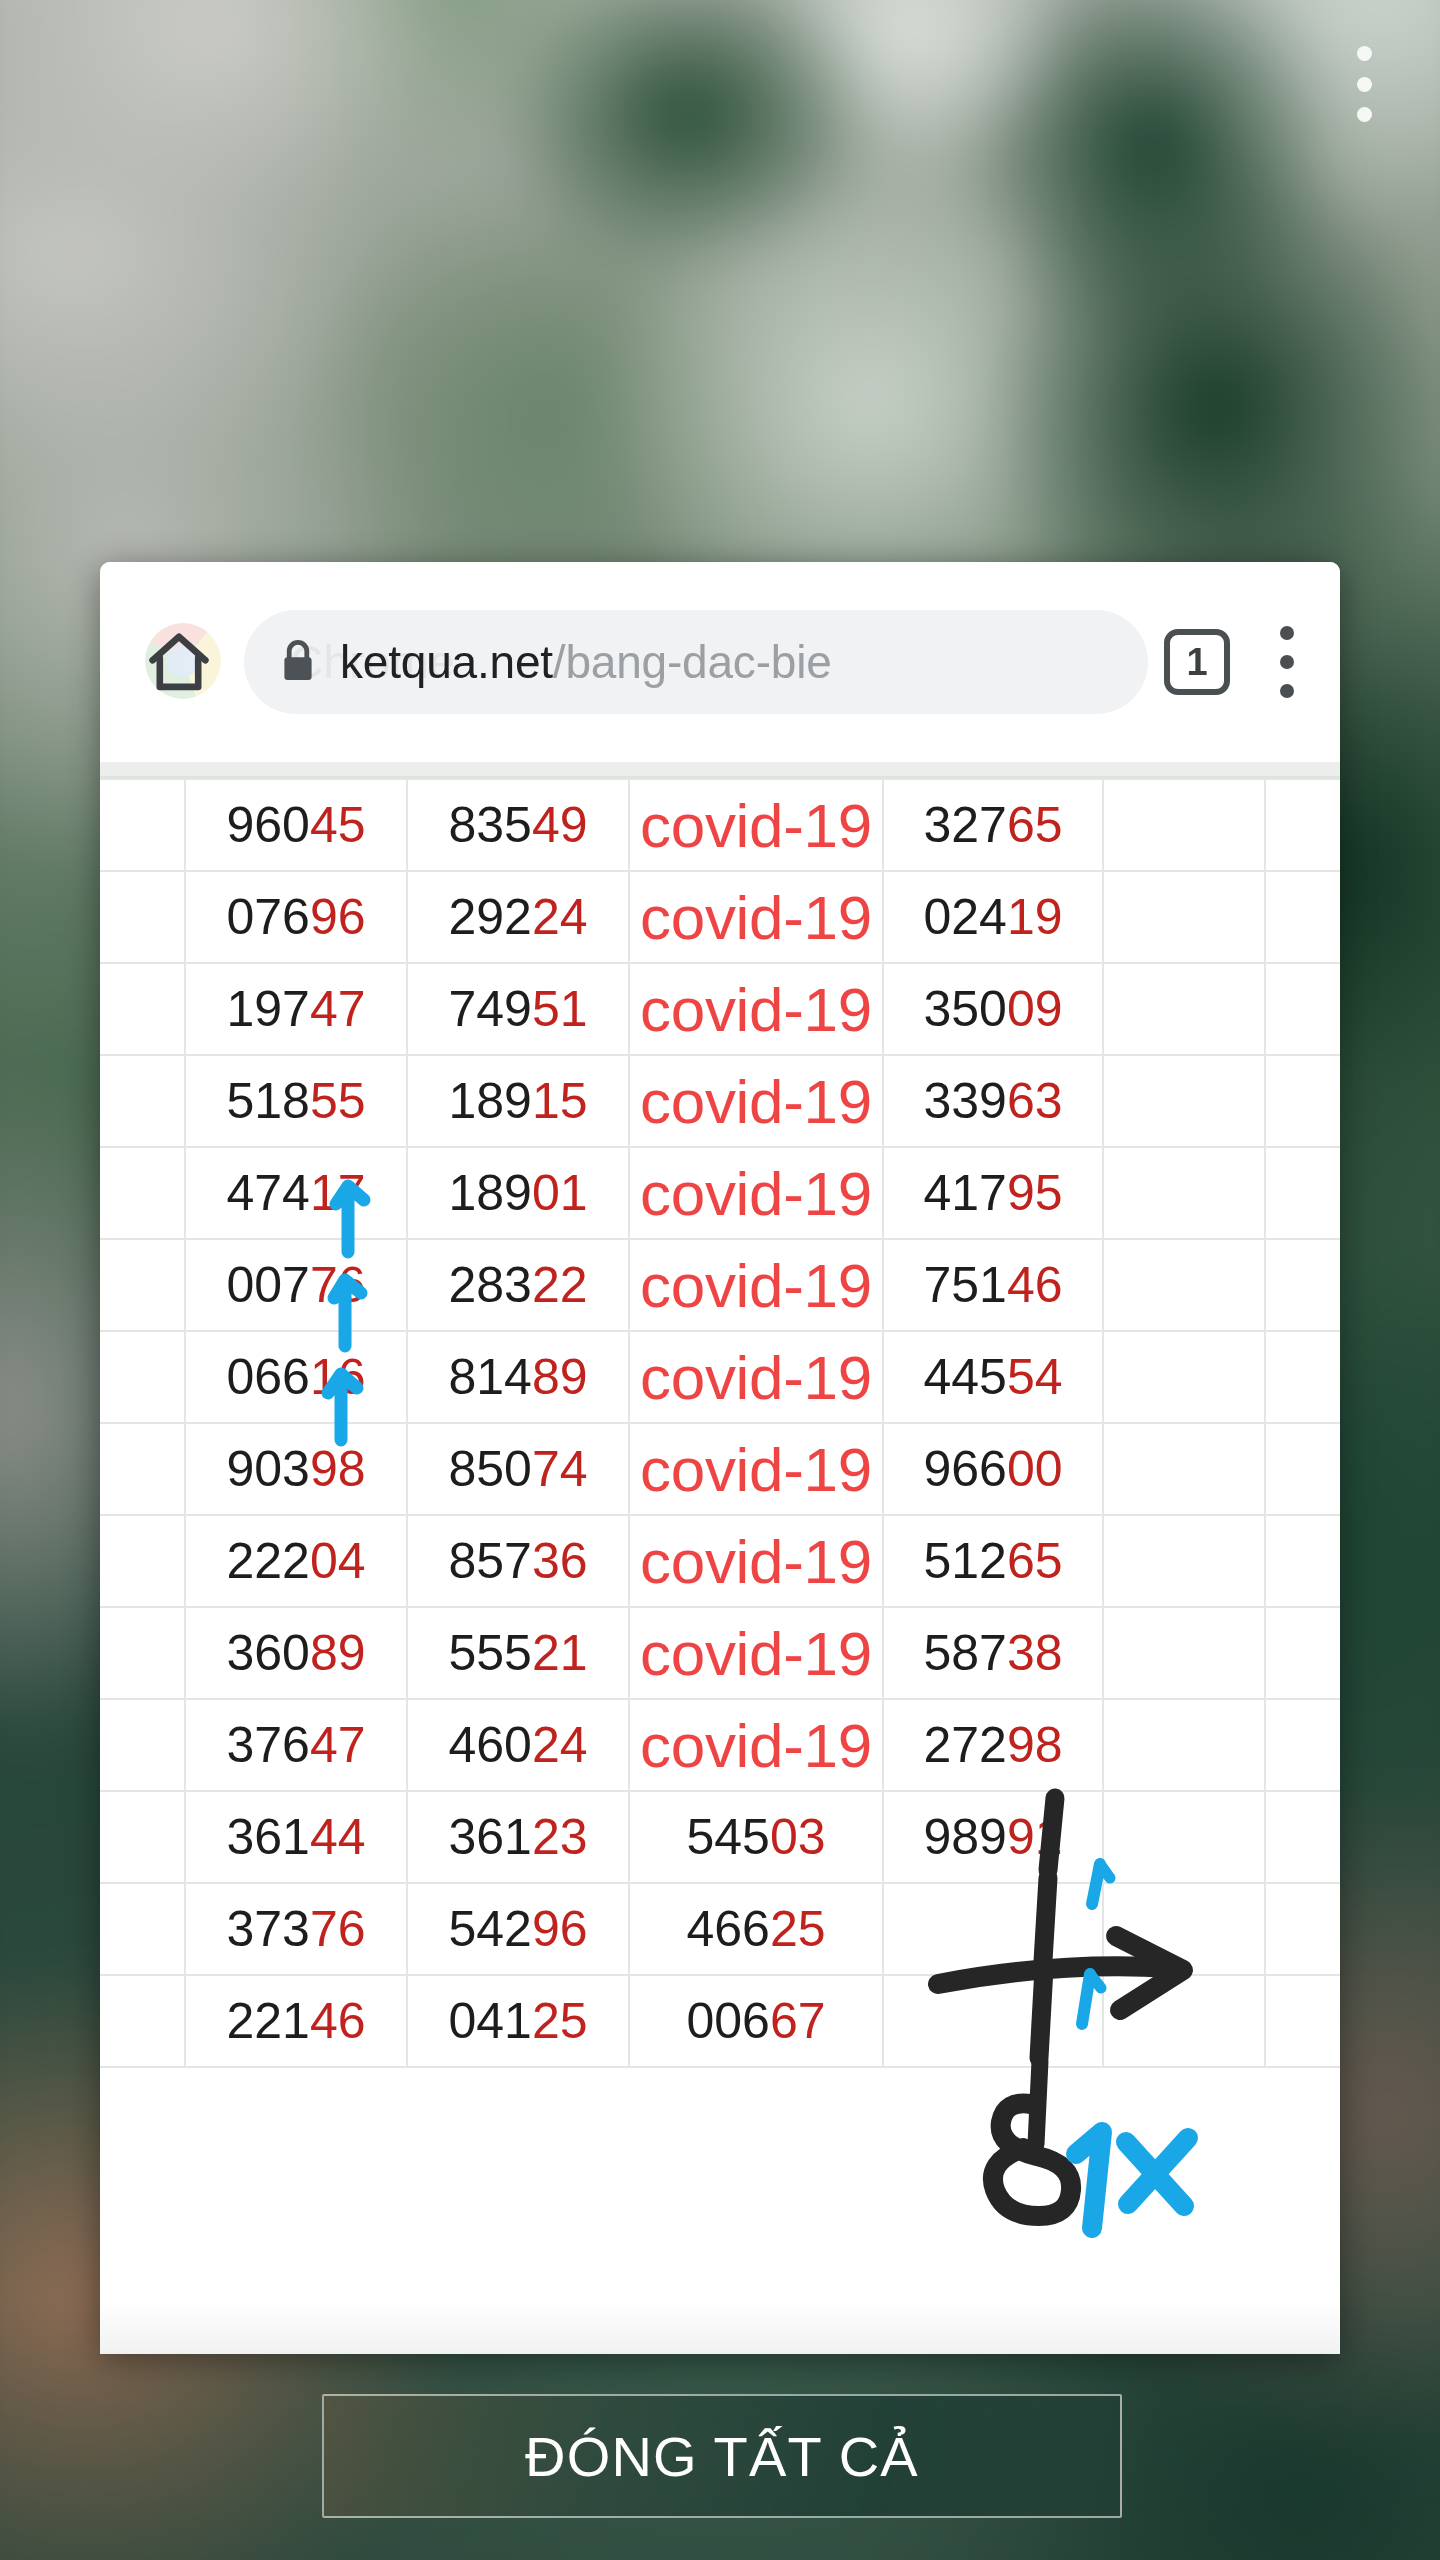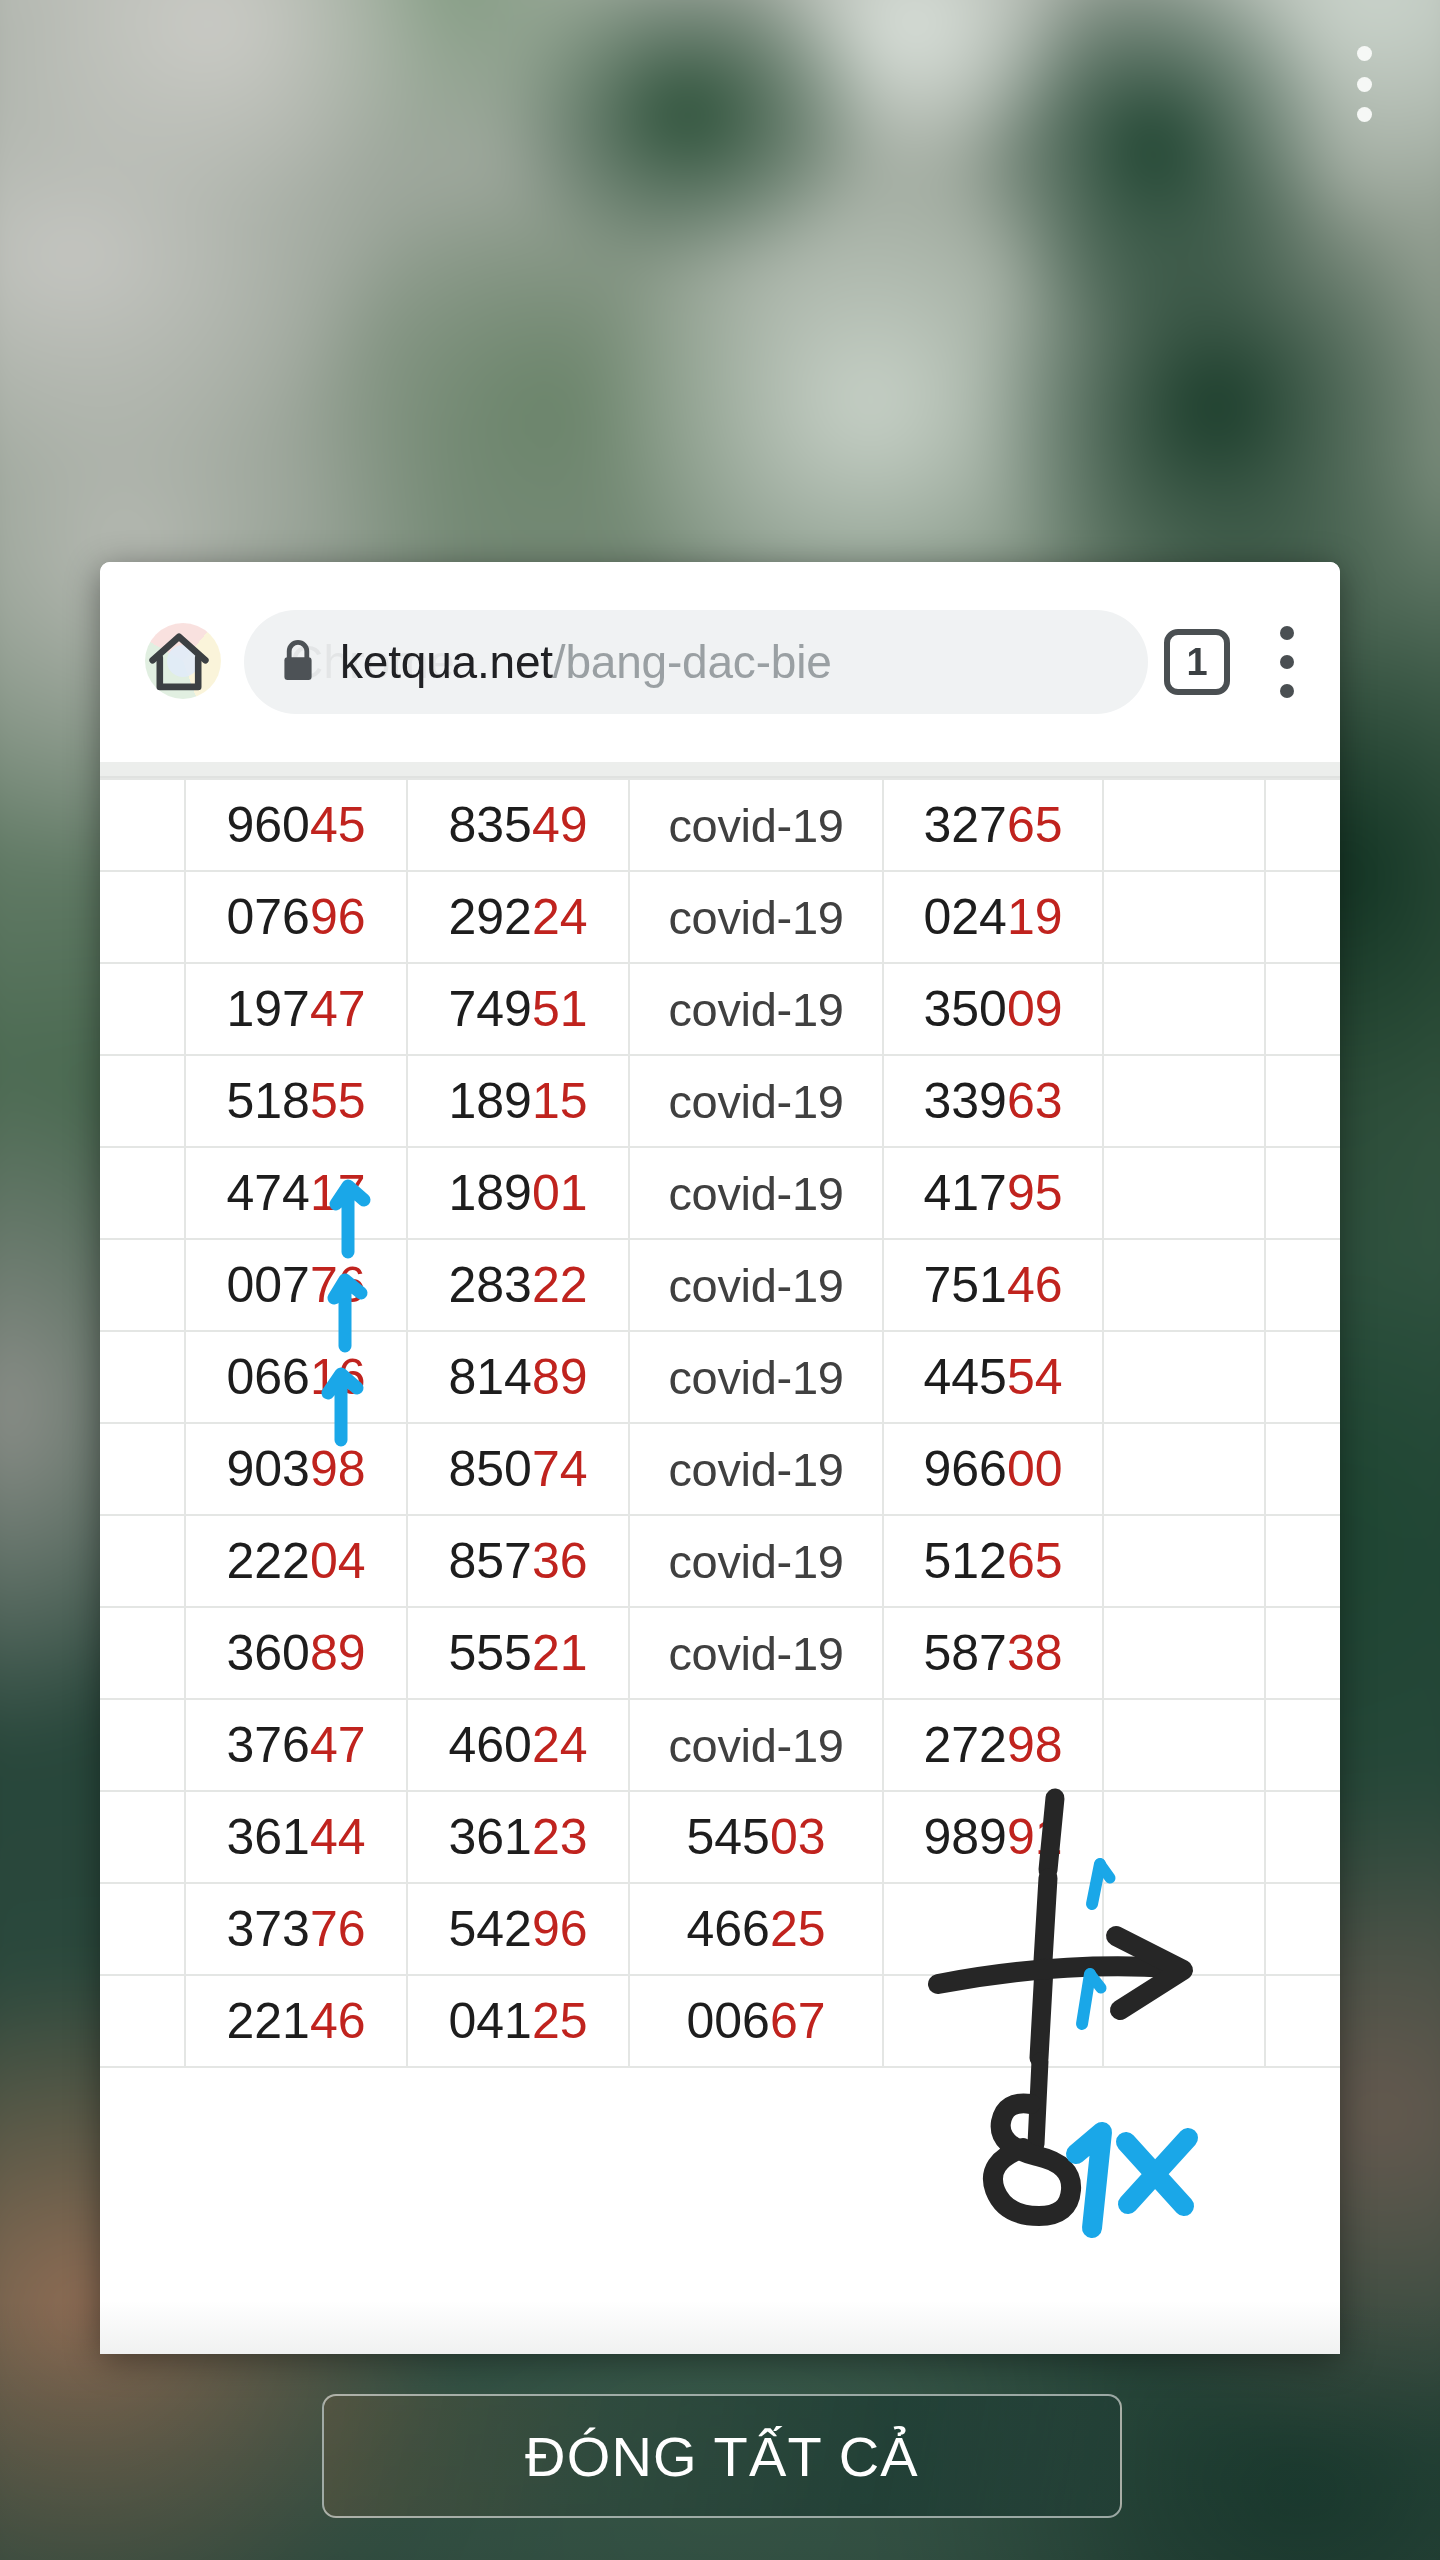--- a/index.html
+++ b/index.html
@@ -181,21 +181,21 @@
     text-align: center;
     vertical-align: middle;
     padding: 0;
     white-space: nowrap;
     background: #fff;
   }
   td.hl-green { background: #ddecd9; }
   td.hl-orange { background: #ffba00; }
   .blk { color: #1d1d1d; }
   .red { color: #c0231e; }
-  .covid { font-size: 47px; color: #404040; letter-spacing: -.3px; }
+  .covid { font-size: 62px; color: #ef4444; letter-spacing: -.3px; }
 
   .strip-top {
     height: 22px;
     background: #eceeec;
     border-bottom: 2px solid #e0e2e0;
   }
 
   
   .ink {
     position: absolute; inset: 0;
@@ -207,21 +207,21 @@
   .bottom-scrim {
     position: absolute;
     left: 0; right: 0; bottom: 0; height: 260px;
     z-index: 30;
     background: linear-gradient(to bottom, rgba(20,35,30,0) 0%, rgba(20,35,30,.12) 40%, rgba(20,35,30,.22) 100%);
   }
   .close-all {
     position: absolute;
     left: 322px; bottom: 42px;
     width: 800px; height: 124px;
-    border-radius: 14px;
+    border-radius: 2px;
     border: 2px solid rgba(255,255,255,.55);
     background: linear-gradient(100deg, rgba(92,86,64,.55) 0%, rgba(45,70,58,.62) 35%, rgba(28,58,50,.72) 70%, rgba(34,62,54,.6) 100%);
     display: flex; align-items: center; justify-content: center;
     z-index: 35;
     backdrop-filter: blur(2px);
   }
   .close-all span {
     color: #ffffff;
     font-size: 56px;
     font-weight: 400;

